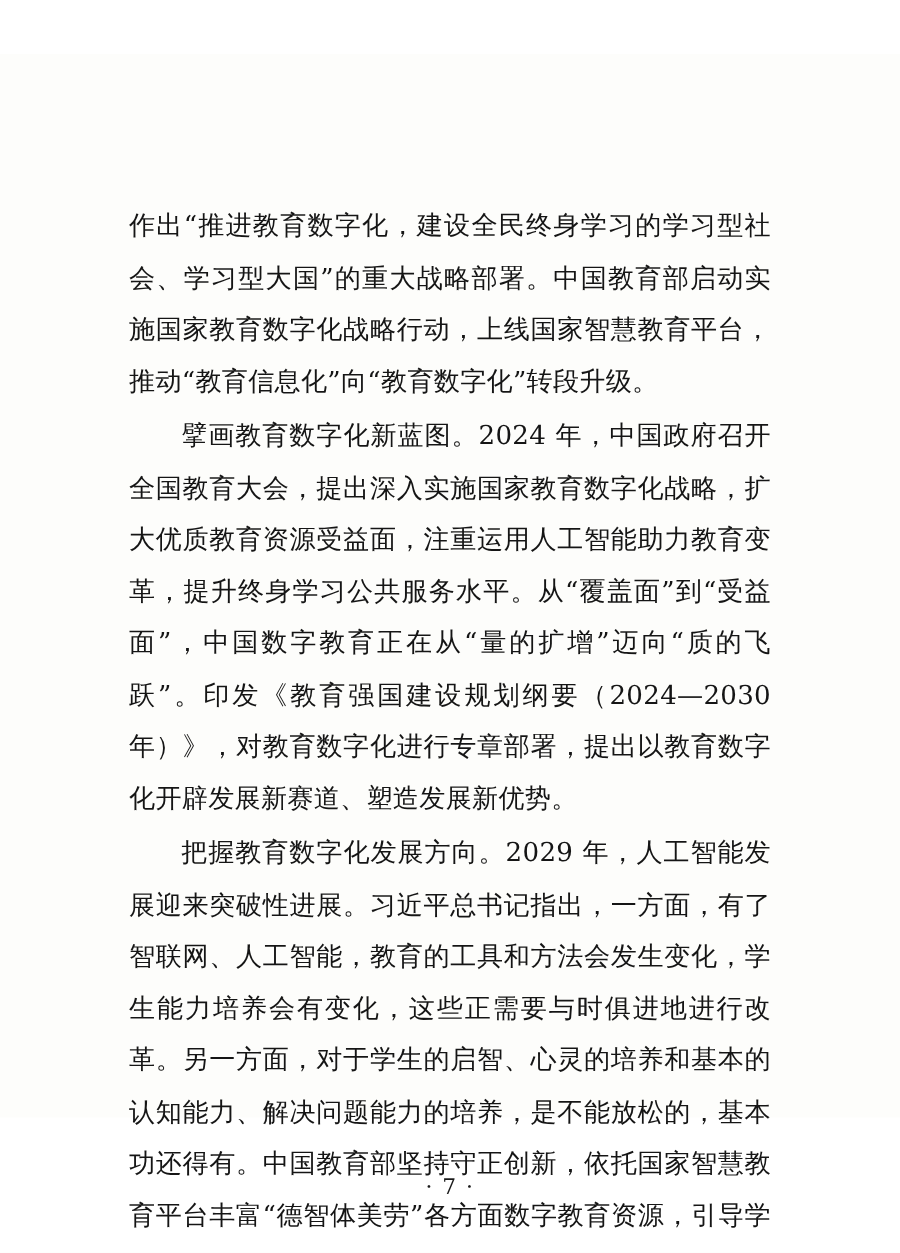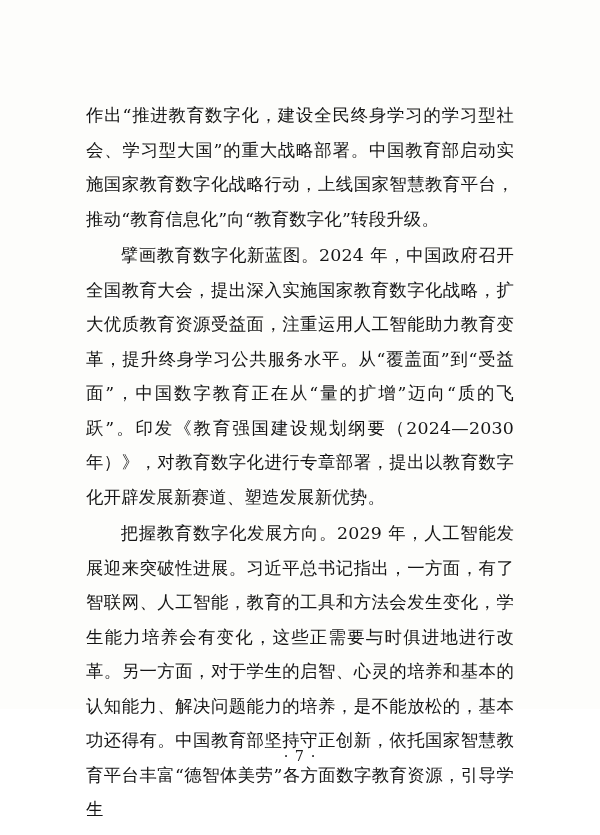--- a/index.html
+++ b/index.html
@@ -12,20 +12,21 @@
     background: #ffffff;
     font-family: "DejaVu Serif", "Liberation Serif", serif;
     overflow: hidden;
   }
   .page {
     position: relative;
     width: 600px;
     height: 709px;
     background: #fdfdfb;
     box-sizing: border-box;
+    margin-top: 36px;
   }
   .page-body {
     position: absolute;
     left: 86px;
     top: 98px;
     width: 428px;
   }
   .para {
     margin: 0 0 2px 0;
     font-size: 17.4px;

